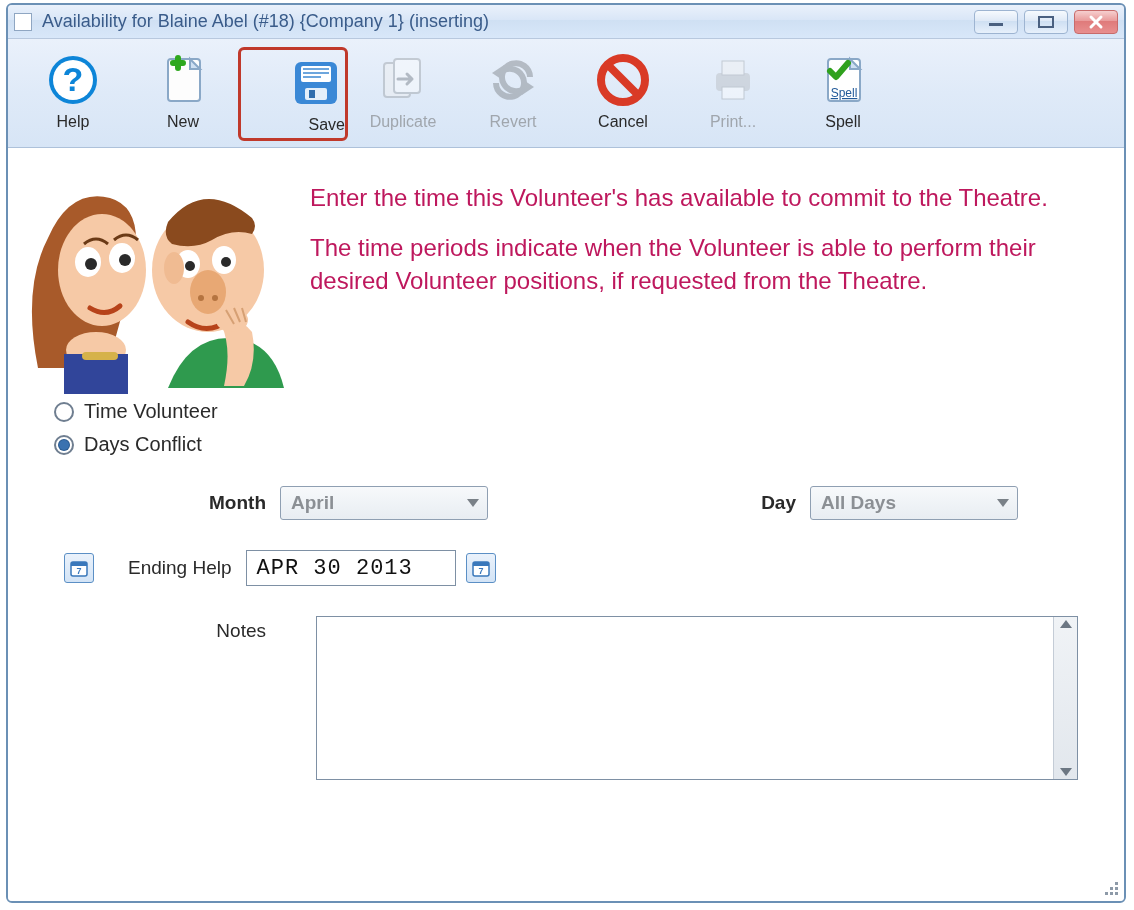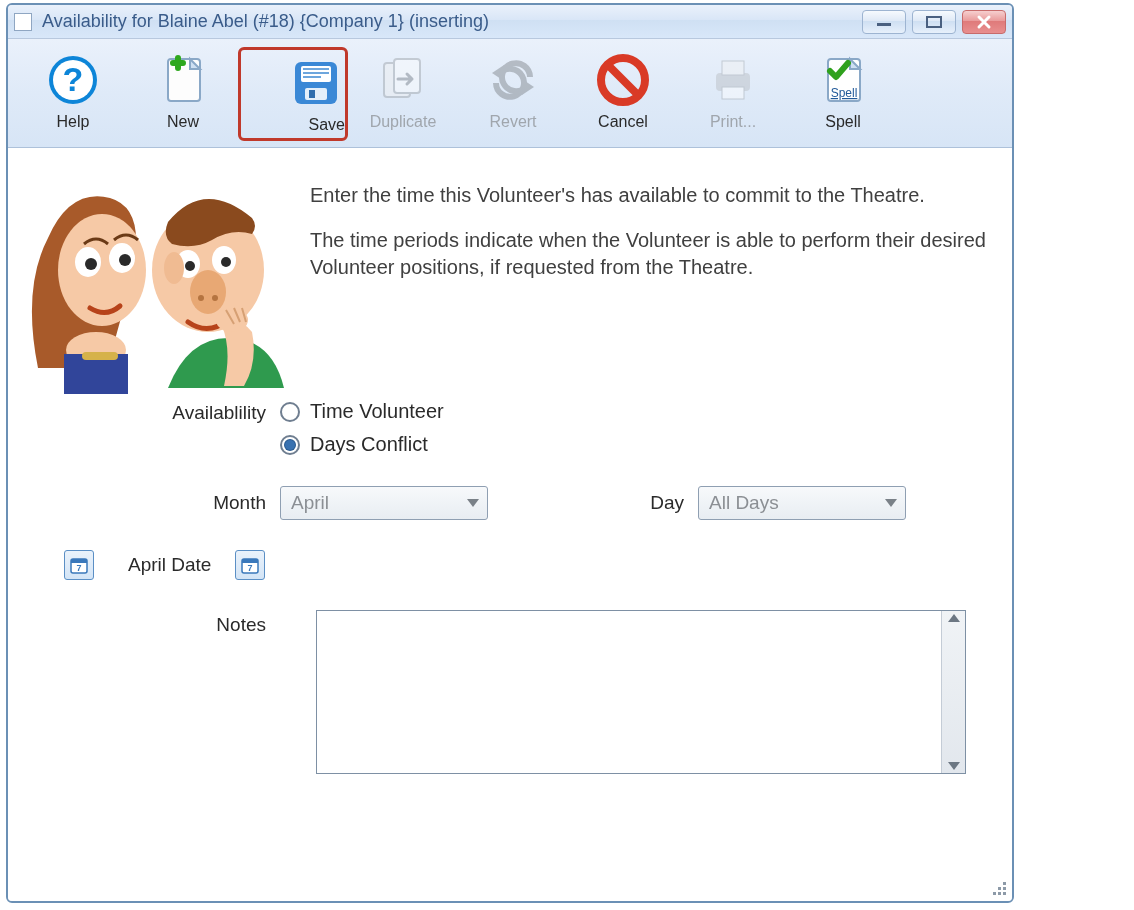--- a/index.html
+++ b/index.html
@@ -12,21 +12,21 @@
   }
   .app-outer {
     width: 1134px;
     height: 910px;
     position: relative;
     background: #fff;
   }
   .window {
     position: absolute;
     left: 6px; top: 3px;
-    width: 1008px;
+    width: 1120px;
     height: 900px;
     border: 2px solid #6b90b5;
     border-radius: 6px;
     background: #fff;
     display: flex;
     flex-direction: column;
     overflow: hidden;
     box-shadow: 0 0 0 1px #c9d8e9 inset;
   }
   
@@ -111,22 +111,22 @@
     padding: 4px 4px 0 4px;
     gap: 18px;
   }
   .people-art {
     width: 274px; height: 238px;
     flex: 0 0 274px;
     position: relative;
   }
   .intro-text {
     flex: 1;
-    font-size: 20px;
-    color: #404040;
+    font-size: 24px;
+    color: #be185d;
     padding-top: 24px;
     line-height: 1.35;
   }
   .intro-text p { margin: 0 0 18px 0; }
 
   .form-area {
     padding: 0 40px 10px 40px;
     font-size: 19px;
   }
   .form-row {
@@ -424,34 +424,33 @@
         </div>
         <div class="intro-text">
           <p>Enter the time this Volunteer's has available to commit to the Theatre.</p>
           <p>The time periods indicate when the Volunteer is able to perform their desired Volunteer positions, if requested from the Theatre.</p>
         </div>
       </div>
 
       <div class="form-area">
 
         <div class="form-row" style="align-items:flex-start; margin-top:4px;">
-          <div class="label-col" style="padding-top:2px;">Availablility</div>
           <div class="radio-stack">
             <div class="radio-line">
               <span class="radio"></span>
               <span>Time Volunteer</span>
             </div>
             <div class="radio-line">
               <span class="radio checked"></span>
               <span>Days Conflict</span>
             </div>
           </div>
         </div>
 
-        <div class="form-row" style="margin-top:30px;">
+        <div class="form-row" style="margin-top:30px;font-weight:bold;">
           <div class="label-col">Month</div>
           <div class="select-ctl">
             <span>April</span>
             <span class="chev"></span>
           </div>
           <div class="gap-flex"></div>
           <div class="day-label">Day</div>
           <div class="select-ctl">
             <span>All Days</span>
             <span class="chev"></span>
@@ -461,21 +460,24 @@
 
         <div class="form-row" style="margin-top:30px;">
           <div class="cal-icon">
             <svg width="20" height="20">
                 <rect x="2" y="4" width="16" height="14" rx="2" fill="#fff" stroke="#3a78bb" stroke-width="1.5"></rect>
                 <rect x="2" y="4" width="16" height="4" fill="#3a78bb"></rect>
                 <text x="10" y="16" text-anchor="middle" font-size="9" fill="#3a78bb" font-family="Arial" font-weight="bold">7</text>
               </svg>
           </div>
           <div style="width:34px;"></div>
-          <div style="text-align:right; padding-right:14px;">April Date</div>
+          <div style="text-align:right; padding-right:14px;">Ending Help</div>
+          <div class="date-input">
+            <span>APR 30 2013</span>
+          </div>
           <div class="cal-icon">
             <svg width="20" height="20">
                 <rect x="2" y="4" width="16" height="14" rx="2" fill="#fff" stroke="#3a78bb" stroke-width="1.5"></rect>
                 <rect x="2" y="4" width="16" height="4" fill="#3a78bb"></rect>
                 <text x="10" y="16" text-anchor="middle" font-size="9" fill="#3a78bb" font-family="Arial" font-weight="bold">7</text>
               </svg>
           </div>
         </div>
 
         <div class="form-row" style="align-items:flex-start; margin-top:30px;gap:28px;">

